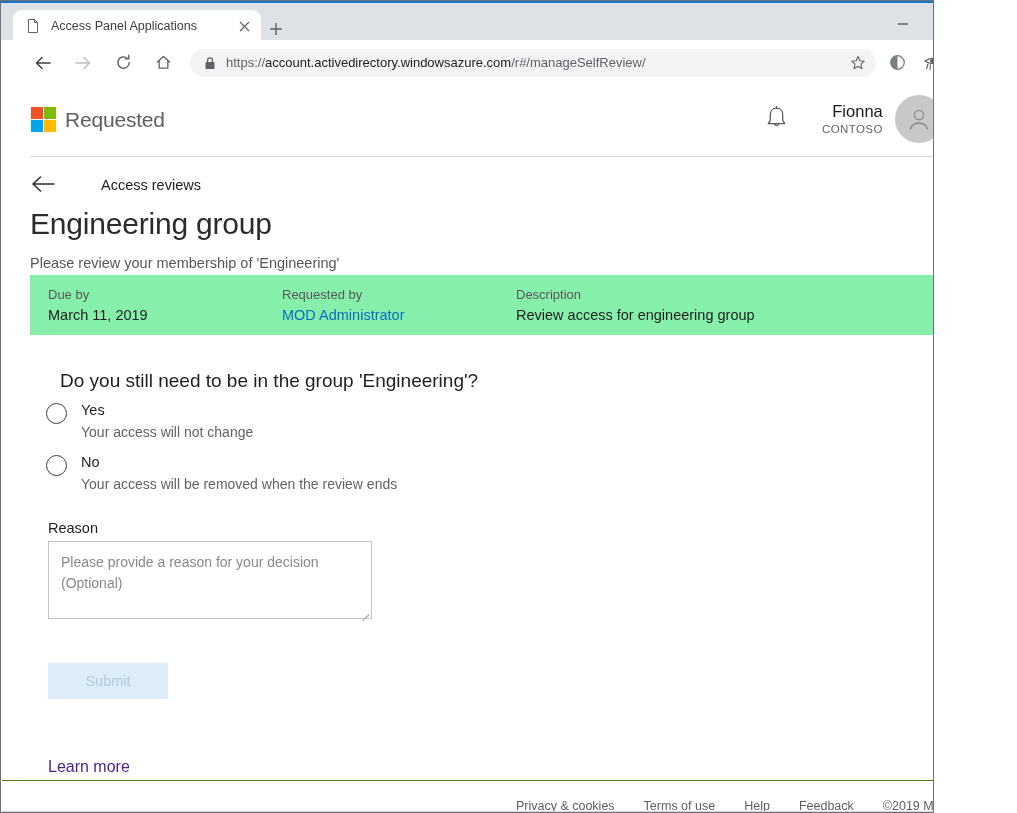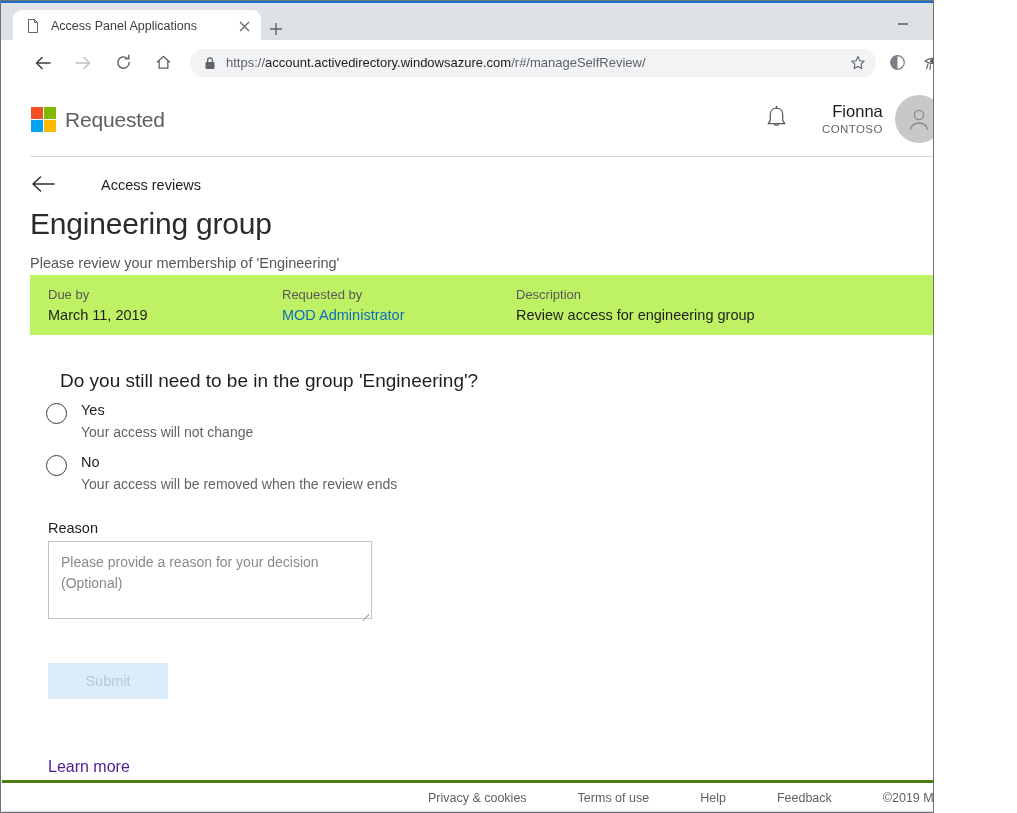--- a/index.html
+++ b/index.html
@@ -204,21 +204,21 @@
     color: #2b2b2b; letter-spacing: -0.2px;
   }
   .page-sub {
     position: absolute; left: 28px; top: 242px;
     font-size: 14.5px; color: #575757;
   }
 
   .infopanel {
     position: absolute; left: 28px; top: 274px;
     width: 944px; height: 60px;
-    background: #bef264;
+    background: #86efac;
     display: flex; align-items: center;
   }
   .ip-col { position: absolute; top: 12px; }
   .ip-lab { font-size: 13px; color: #585858; margin-bottom: 5px; }
   .ip-val { font-size: 14.5px; color: #1f1f1f; }
   .ip-val.link { color: #0f6cbd; }
 
   .question {
     position: absolute; left: 58px; top: 369px;
     font-size: 19px; color: #1f1f1f;
@@ -281,24 +281,23 @@
 
   .learnmore {
     position: absolute; left: 46px; top: 757px;
     font-size: 16px; color: #4c1d95;
     text-decoration: none;
   }
 
   .footer {
     position: absolute; left: 0; top: 779px;
     width: 999px; height: 33px;
-    display: flex; align-items: center; justify-content: flex-end;
+    display: flex; align-items: flex-end; justify-content: flex-end;
     padding-right: 27px;
-    border-top: 3px solid #4d7c0f;
-    gap: 22px;
+    border-top: 1px solid #4d7c0f;
   }
   .footer a, .footer span {
     font-size: 12.5px; color: #5f5f5f;
     margin-left: 29px; text-decoration: none;
     white-space: nowrap;
   }
   .footer-rule {
     position: absolute; left: 0; top: 811px;
     width: 1015px; height: 1px; background: #d6d6d6;
   }

